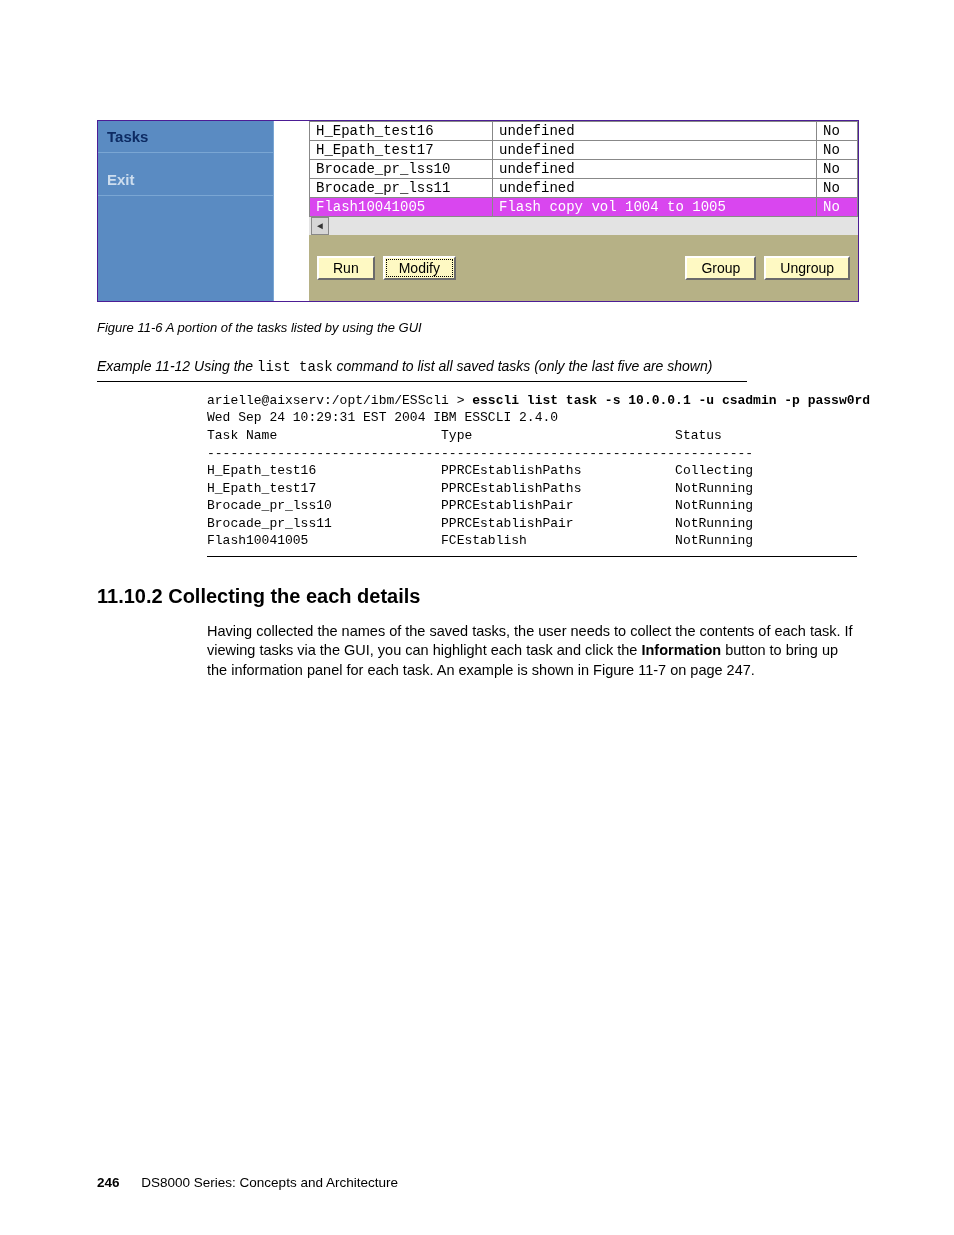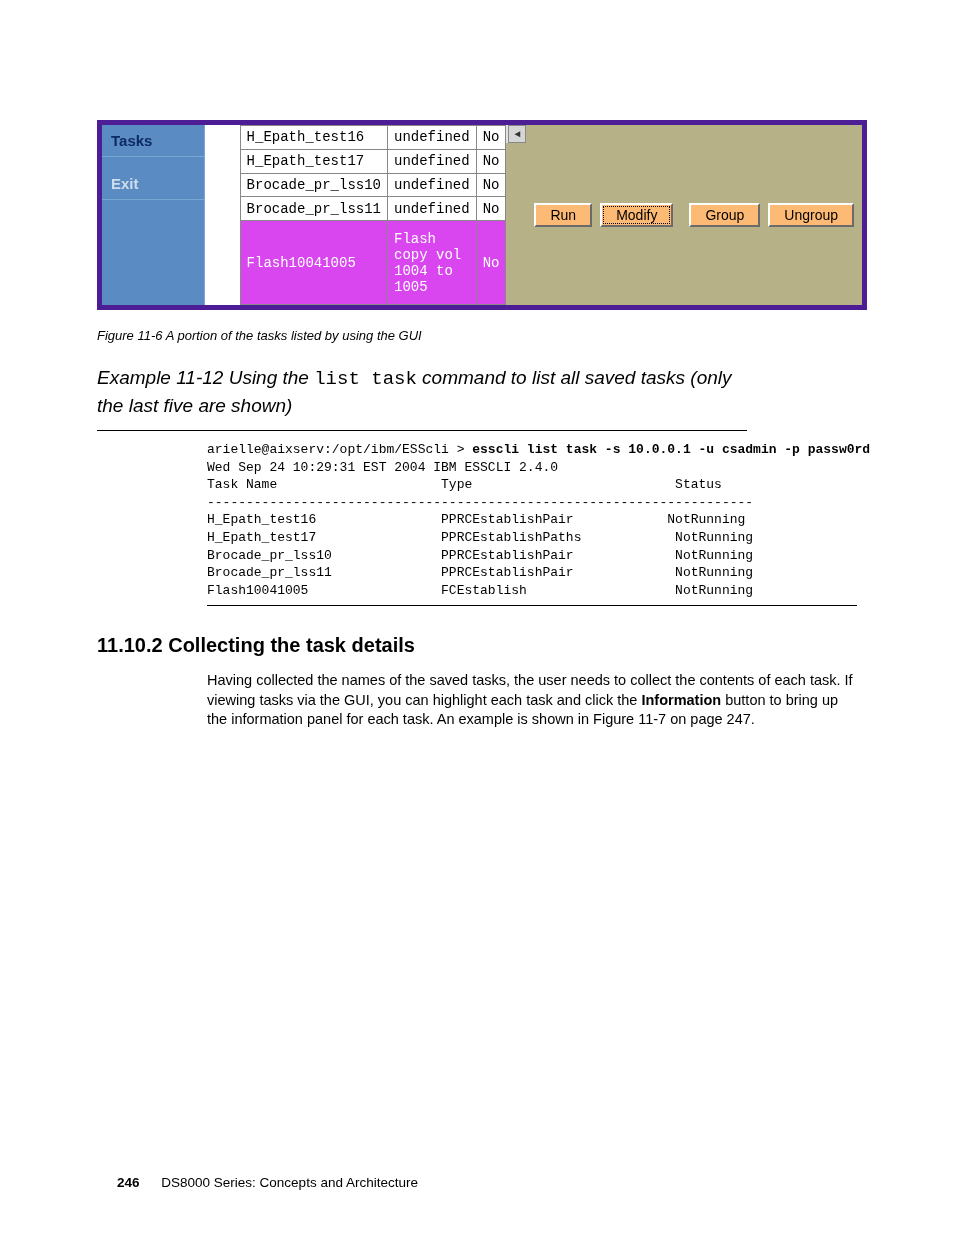--- a/index.html
+++ b/index.html
@@ -12,21 +12,21 @@
   .page {
     width: 954px;
     height: 1235px;
     position: relative;
     box-sizing: border-box;
     padding: 120px 97px 0 97px;
   }
 
   
   .gui-figure {
-    border: 5px solid #4c1d95;
+    border: 1px solid #4c1d95;
     width: 760px;
     height: 180px;
     display: flex;
     font-family: "Courier New", monospace;
     font-size: 14px;
     overflow: hidden;
     gap: 35px;
   }
   .gui-left {
     width: 175px;
@@ -43,20 +43,21 @@
     border-bottom: 1px solid #7aa6d3;
   }
   .gui-nav-item.active {
     color: #0d2b63;
   }
 
   .gui-right {
     flex: 1;
     background: #b6b186;
     display: flex;
+    flex-direction: column;
   }
   .gui-table {
     border-collapse: collapse;
     width: 100%;
   }
   .gui-table td {
     border: 1px solid #888;
     background: #fff;
     padding: 1px 6px;
     font-family: "Courier New", monospace;
@@ -89,21 +90,21 @@
     display: flex;
     align-items: center;
     padding: 8px;
     gap: 8px;
     background: #b6b186;
   }
   .gui-button {
     font-family: Arial, sans-serif;
     font-size: 14px;
     padding: 2px 14px;
-    background: #fdba74;
+    background: #fef9c3;
     border-top: 2px solid #fff;
     border-left: 2px solid #fff;
     border-right: 2px solid #6b6b6b;
     border-bottom: 2px solid #6b6b6b;
     color: #000;
   }
   .gui-button.focus {
     outline: 1px dotted #000;
     outline-offset: -4px;
     text-align: center;
@@ -123,24 +124,24 @@
     width: 650px;
     font-family: Arial, sans-serif;
     font-size: 14.5px;
     line-height: 1.35;
   }
   .mono { font-family: "Courier New", monospace; font-weight: bold; }
 
   .example-caption {
     font-family: Arial, sans-serif;
     font-style: italic;
-    font-size: 19px;
+    font-size: 14px;
     margin: 18px 0 4px 0;
     border-bottom: 1px solid #000;
-    padding-bottom: 12px;
+    padding-bottom: 4px;
   }
   .example-caption .mono-l {
     font-family: "Courier New", monospace;
     font-style: normal;
   }
 
   .cli-block {
     border-bottom: 1px solid #000;
     margin-bottom: 28px;
     padding: 6px 0 6px 0;
@@ -158,21 +159,21 @@
     margin: 10px 0 14px 0;
   }
 
   .footer {
     position: absolute;
     bottom: 45px;
     left: 97px;
     font-family: Arial, sans-serif;
     font-size: 13.5px;
   }
-  .footer .pg { font-weight: bold; margin-right: 18px; margin-left: 20px; }
+  .footer .pg { font-weight: bold; margin-right: 18px; }
 </style>
 </head>
 <body>
 
 <div class="page">
 
   <div class="gui-figure">
     <div class="gui-left">
       <div class="gui-nav-item active">Tasks</div>
       <div class="gui-nav-item" style="padding-top:18px">Exit</div>
@@ -224,27 +225,27 @@
 
 
   <div class="body-text example-caption">
     <span>Example 11-12   Using the </span><span class="mono-l">list task</span><span> command to list all saved tasks (only the last five are shown)</span>
   </div>
 
   <div class="body-text cli-block"><span>arielle@aixserv:/opt/ibm/ESScli &gt; </span><span class="bold">esscli list task -s 10.0.0.1 -u csadmin -p passw0rd</span>
 <span>Wed Sep 24 10:29:31 EST 2004 IBM ESSCLI 2.4.0</span>
 <span>Task Name                     Type                          Status</span>
 <span>----------------------------------------------------------------------</span>
-<span>H_Epath_test16                PPRCEstablishPair            NotRunning</span>
+<span>H_Epath_test16                PPRCEstablishPaths            Collecting</span>
 <span>H_Epath_test17                PPRCEstablishPaths            NotRunning</span>
 <span>Brocade_pr_lss10              PPRCEstablishPair             NotRunning</span>
 <span>Brocade_pr_lss11              PPRCEstablishPair             NotRunning</span>
 <span>Flash10041005                 FCEstablish                   NotRunning</span></div>
 
-  <h2 class="section">11.10.2  Collecting the task details</h2>
+  <h2 class="section">11.10.2  Collecting the each details</h2>
 
   <div class="body-text">
     <span>Having collected the names of the saved tasks, the user needs to collect the contents of each task. If viewing tasks via the GUI, you can highlight each task and click the </span><b>Information</b><span> button to bring up the information panel for each task. An example is shown in Figure 11-7 on page 247.</span>
   </div>
 
   <div class="footer">
     <span class="pg">246</span>
     <span>DS8000 Series: Concepts and Architecture</span>
   </div>
 

